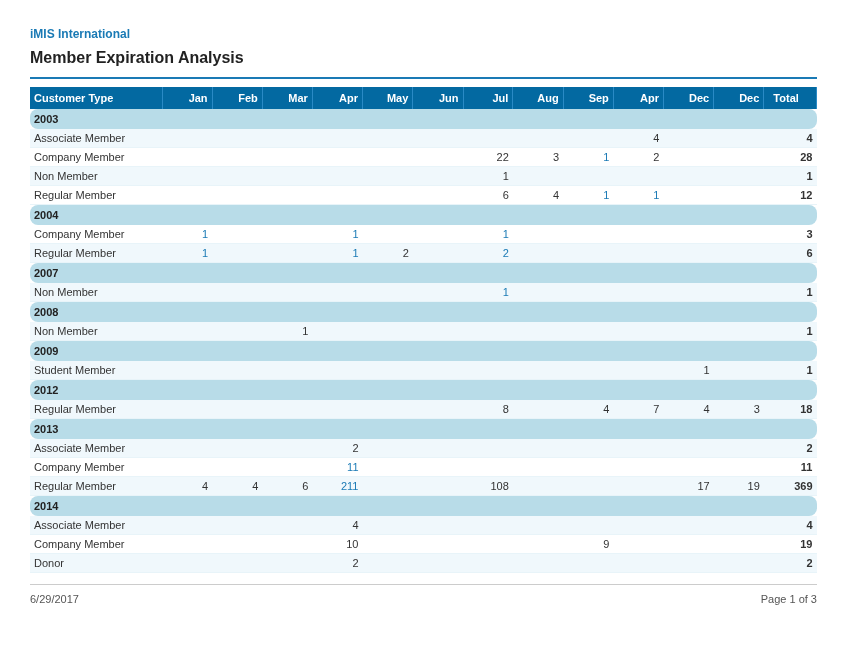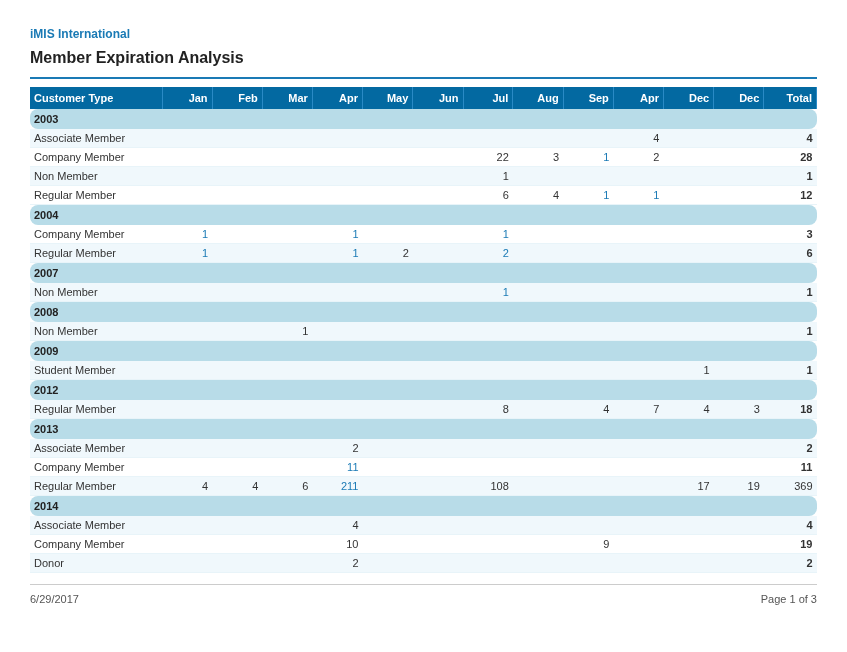--- a/index.html
+++ b/index.html
@@ -40,21 +40,21 @@
       font-weight: bold;
       border-right: 1px solid #2a8ac5;
     }
     thead th:first-child { width: 140px; }
     thead th:not(:first-child) {
       text-align: right;
       width: 52px;
       padding-left: 9px;
     }
     thead th:last-child {
-      text-align: right;
+      text-align: left;
       width: 54px;
     }
     .group-header td {
       background-color: #b8dce8;
       font-weight: bold;
       padding: 4px 4px;
       color: #222;
       border-radius: 8px;
     }
     .data-row td {
@@ -334,21 +334,21 @@
         <td>6</td>
         <td style="color: rgb(26, 122, 181);">211</td>
         <td></td>
         <td></td>
         <td>108</td>
         <td></td>
         <td></td>
         <td></td>
         <td>17</td>
         <td>19</td>
-        <td style="font-weight: normal;">369</td>
+        <td style="font-weight: bold;">369</td>
       </tr>
       <tr class="group-header">
         <td colspan="14">2014</td>
       </tr>
       <tr class="data-row">
         <td>Associate Member</td>
         <td></td>
         <td></td>
         <td></td>
         <td>4</td>

